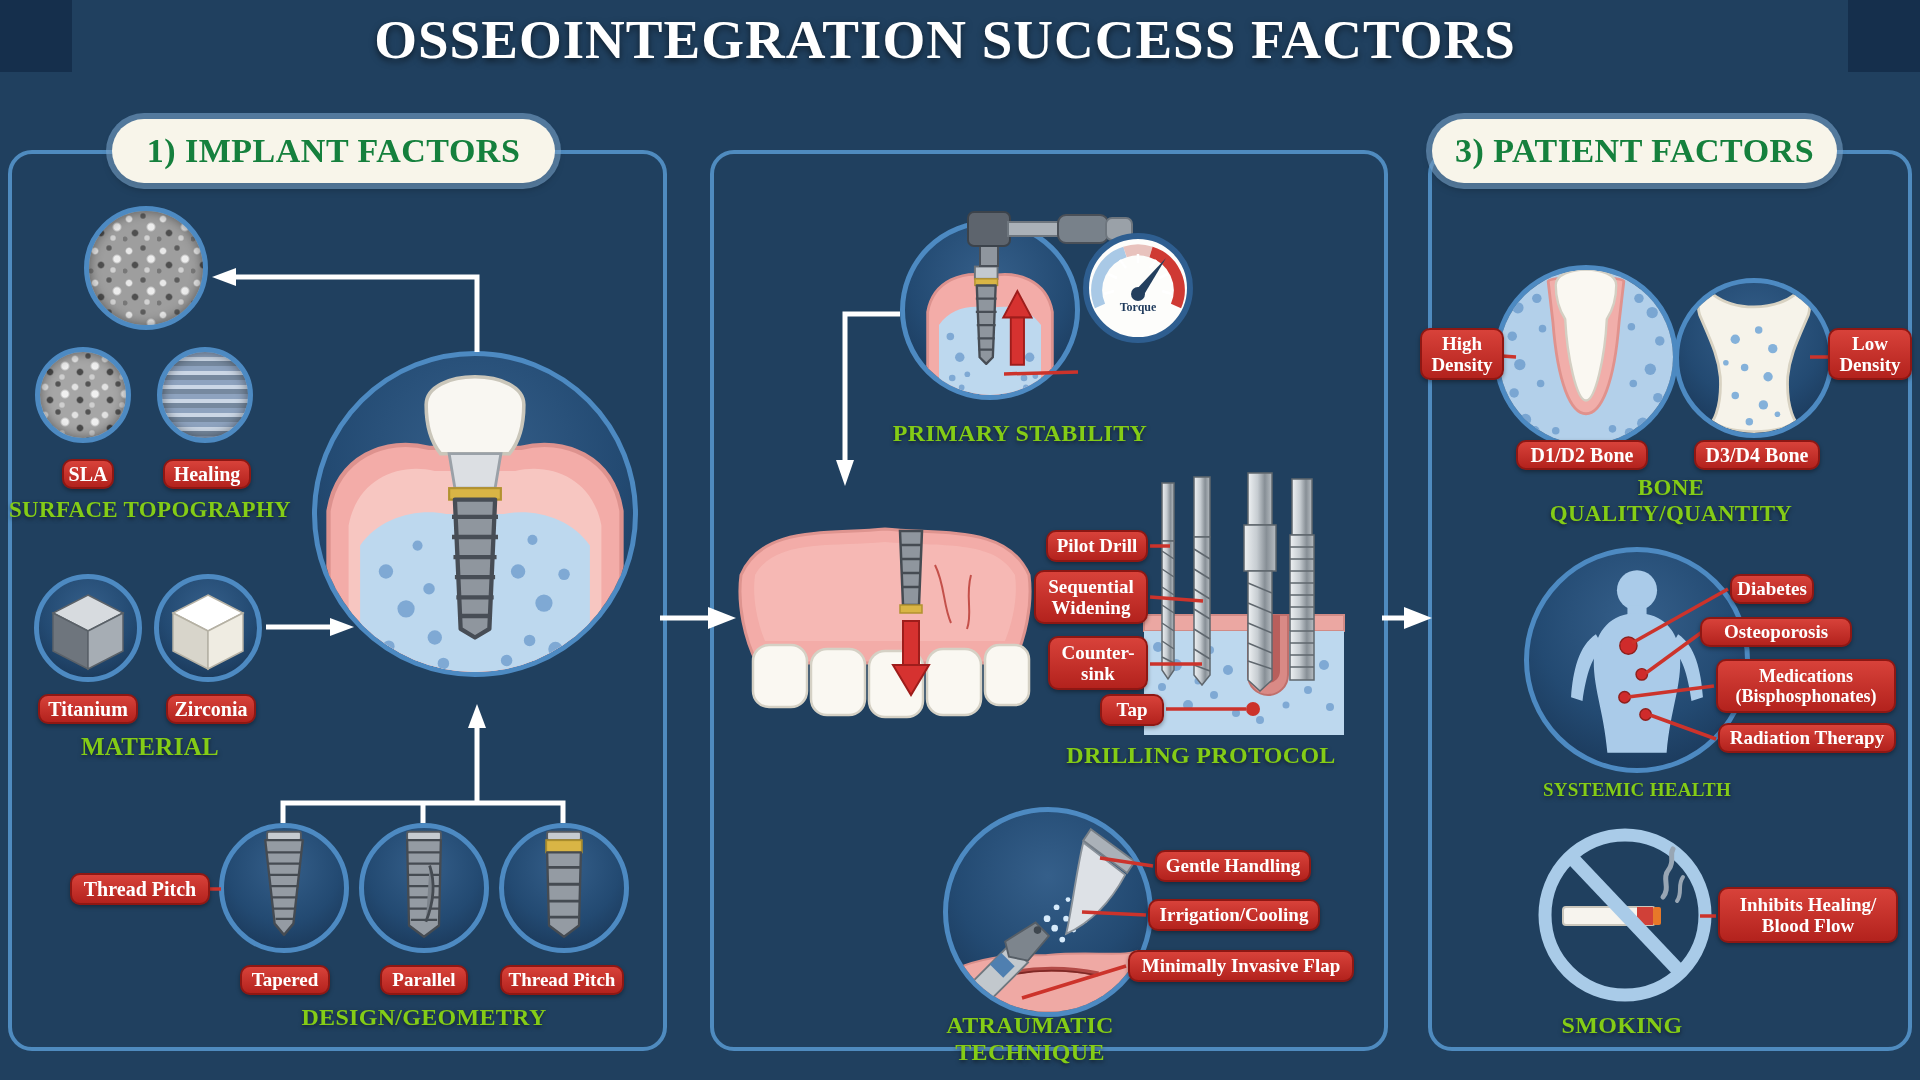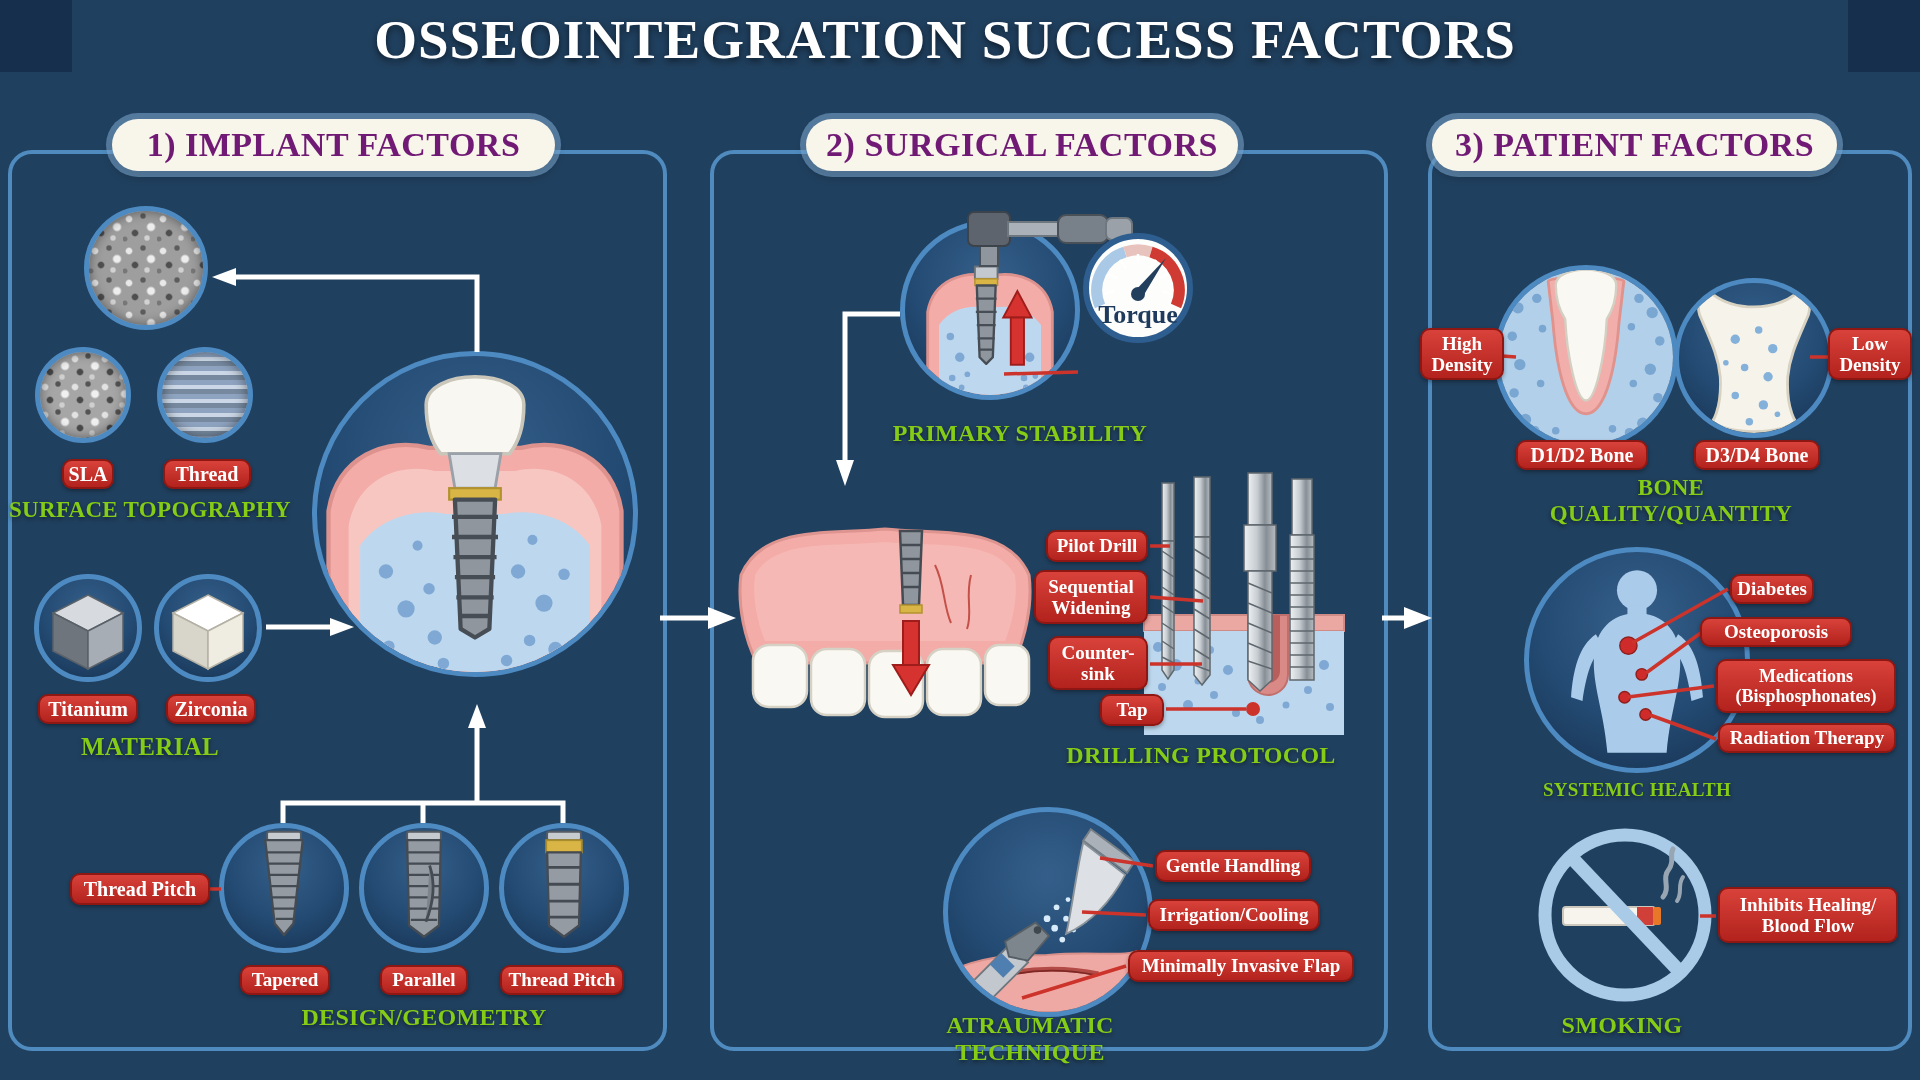--- a/index.html
+++ b/index.html
@@ -5,22 +5,22 @@
   html,body{margin:0;padding:0;background:#10243c;}
   .canvas{position:relative;width:1920px;height:1080px;background:#20405f;
           font-family:Liberation Serif, serif;overflow:hidden;}
   .abs{position:absolute;}
   .corner{position:absolute;width:72px;height:72px;background:#152f4c;z-index:0;}
   .title{position:absolute;left:0;top:8px;width:1890px;text-align:center;color:#fff;
          font-size:55px;font-weight:bold;letter-spacing:1px;
          text-shadow:0 3px 7px rgba(0,0,0,.55);z-index:5;}
   .colbox{position:absolute;top:150px;height:901px;border:4px solid #4f8bbf;
           border-radius:24px;box-sizing:border-box;z-index:1;}
-  .hpill{position:absolute;top:119px;height:52px;background:#f8f5ea;border-radius:40px;
-         display:flex;align-items:center;justify-content:center;color:#701a75;
+  .hpill{position:absolute;top:119px;height:64px;background:#f8f5ea;border-radius:40px;
+         display:flex;align-items:center;justify-content:center;color:#15803d;
          font-weight:bold;font-size:34px;z-index:6;letter-spacing:.5px;
          box-shadow:0 0 0 6px rgba(125,170,210,.55),0 5px 10px rgba(0,0,0,.35);}
   .cframe{position:absolute;border-radius:50%;border:5px solid #4d8ac2;box-sizing:border-box;
           background:radial-gradient(circle at 50% 32%,#355f8a 0%,#234a72 55%,#17314f 100%);
           overflow:hidden;z-index:2;display:flex;align-items:center;justify-content:center;}
   .tex{position:absolute;border-radius:50%;border:5px solid #4d8ac2;box-sizing:border-box;
        z-index:2;box-shadow:inset 0 0 12px rgba(0,0,0,.45);}
   .caption{position:absolute;color:#84cc16;font-weight:bold;text-align:center;z-index:5;
            text-shadow:0 2px 4px rgba(0,0,0,.5);letter-spacing:.3px;white-space:pre-line;}
   .rpill{position:absolute;background:linear-gradient(#d8423a,#b3221d);border:2px solid #8e1713;
@@ -39,21 +39,20 @@
   <div class="corner" style="left:0;top:0"></div>
   <div class="corner" style="left:1848px;top:0"></div>
 
   <div class="title">OSSEOINTEGRATION SUCCESS FACTORS</div>
 
   <div class="colbox" style="left:8px;width:659px"></div>
   <div class="colbox" style="left:710px;width:678px"></div>
   <div class="colbox" style="left:1428px;width:484px"></div>
 
   <div class="hpill" style="left:112px;width:443px">1) IMPLANT FACTORS</div>
-  <div class="hpill" style="left:806px;width:432px">2) SURGICAL FACTORS</div>
   <div class="hpill" style="left:1432px;width:405px">3) PATIENT FACTORS</div>
 
   <div class="tex" style="left:84px;top:206px;width:124px;height:124px;background-color:#9e9e9e;
               background-image:radial-gradient(circle at 6px 8px,#e8e8e8 2.5px,rgba(0,0,0,0) 4px),
               radial-gradient(circle at 20px 5px,#5c5c5c 2px,rgba(0,0,0,0) 3.5px),
               radial-gradient(circle at 28px 16px,#ededed 3px,rgba(0,0,0,0) 5px),
               radial-gradient(circle at 12px 22px,#4f4f4f 2.5px,rgba(0,0,0,0) 4px),
               radial-gradient(circle at 24px 27px,#d2d2d2 2px,rgba(0,0,0,0) 3.5px),
               radial-gradient(circle at 2px 28px,#777777 2px,rgba(0,0,0,0) 3px);
               background-size:34px 32px;"></div>
@@ -61,21 +60,21 @@
               background-image:radial-gradient(circle at 5px 7px,#e2e2e2 2.5px,rgba(0,0,0,0) 4px),
               radial-gradient(circle at 18px 4px,#545454 2px,rgba(0,0,0,0) 3.5px),
               radial-gradient(circle at 25px 14px,#f0f0f0 3px,rgba(0,0,0,0) 5px),
               radial-gradient(circle at 10px 20px,#4a4a4a 2.5px,rgba(0,0,0,0) 4px),
               radial-gradient(circle at 22px 25px,#cfcfcf 2px,rgba(0,0,0,0) 3.5px);
               background-size:30px 28px;"></div>
   <div class="tex" style="left:157px;top:347px;width:96px;height:96px;
               background:repeating-linear-gradient(180deg,#8ea3bf 0 5px,#cbd7e6 5px 9px,#76899f 9px 14px);"></div>
 
   <div class="rpill" style="left:62px;top:459px;width:52px;height:30px;font-size:20px">SLA</div>
-  <div class="rpill" style="left:163px;top:459px;width:88px;height:30px;font-size:20px">Thread</div>
+  <div class="rpill" style="left:163px;top:459px;width:88px;height:30px;font-size:20px">Healing</div>
   <div class="caption" style="left:0;top:497px;width:300px;font-size:23px">SURFACE TOPOGRAPHY</div>
 
   <div class="cframe" style="left:34px;top:574px;width:108px;height:108px">
     <svg width="98" height="98" viewBox="0 0 98 98">
       <polygon points="49,16 84,34 49,52 14,34" fill="#d7dbdf" stroke="#5a6168" stroke-width="1.5"></polygon>
       <polygon points="14,34 49,52 49,90 14,72" fill="#6e757d" stroke="#5a6168" stroke-width="1.5"></polygon>
       <polygon points="84,34 49,52 49,90 84,72" fill="#a6adb4" stroke="#5a6168" stroke-width="1.5"></polygon>
     </svg>
   </div>
   <div class="cframe" style="left:154px;top:574px;width:108px;height:108px">
@@ -184,21 +183,21 @@
 
   <svg class="abs ill" style="left:1082px;top:232px" width="112" height="112" viewBox="0 0 112 112">
     <circle cx="56" cy="56" r="52" fill="#fdfdfb" stroke="#2e5e90" stroke-width="6"></circle>
     <path d="M18,74 A40,40 0 0 1 43,20" stroke="#a9c9e6" stroke-width="11" fill="none"></path>
     <path d="M43,20 A40,40 0 0 1 69,20" stroke="#e8c2bd" stroke-width="11" fill="none"></path>
     <path d="M69,20 A40,40 0 0 1 94,74" stroke="#cf3a33" stroke-width="11" fill="none"></path>
     <path d="M22,62 L32,59 M26,42 L35,46 M38,28 L44,36 M56,22 L56,31 M74,28 L68,36 M86,42 L77,46 M90,62 L80,59" stroke="#ffffff" stroke-width="2.5"></path>
     <polygon points="52,60 60,66 84,26" fill="#233f5e"></polygon>
     <circle cx="56" cy="62" r="7" fill="#233f5e"></circle>
   </svg>
-  <div class="gauge-label" style="left:1094px;top:300px;width:88px;font-size:26px">Torque</div>
+  <div class="gauge-label" style="left:1094px;top:300px;width:88px;font-size:12px">Torque</div>
   <div class="caption" style="left:870px;top:420px;width:300px;font-size:24px">PRIMARY STABILITY</div>
 
   <svg class="abs ill" style="left:735px;top:505px" width="300" height="220" viewBox="0 0 300 220">
     <path d="M6,70 C28,20 90,30 150,24 C210,30 272,20 294,70 C298,100 290,135 278,158 L22,158 C10,135 2,100 6,70 Z" fill="#f3aca8" stroke="#de948f" stroke-width="3"></path>
     <path d="M20,70 C40,34 95,42 150,37 C205,42 260,34 280,70 C283,92 278,116 270,136 L30,136 C22,116 17,92 20,70 Z" fill="#f7c3bd" opacity=".55"></path>
     <path d="M200,60 C210,80 208,100 216,118 M236,70 C230,92 238,108 232,124" stroke="#c4504a" stroke-width="2" fill="none"></path>
     <g fill="#faf8f2" stroke="#d5d1c5" stroke-width="2.5">
       <rect x="18" y="140" width="54" height="62" rx="16"></rect>
       <rect x="76" y="144" width="54" height="66" rx="16"></rect>
       <rect x="134" y="146" width="54" height="66" rx="16"></rect>

